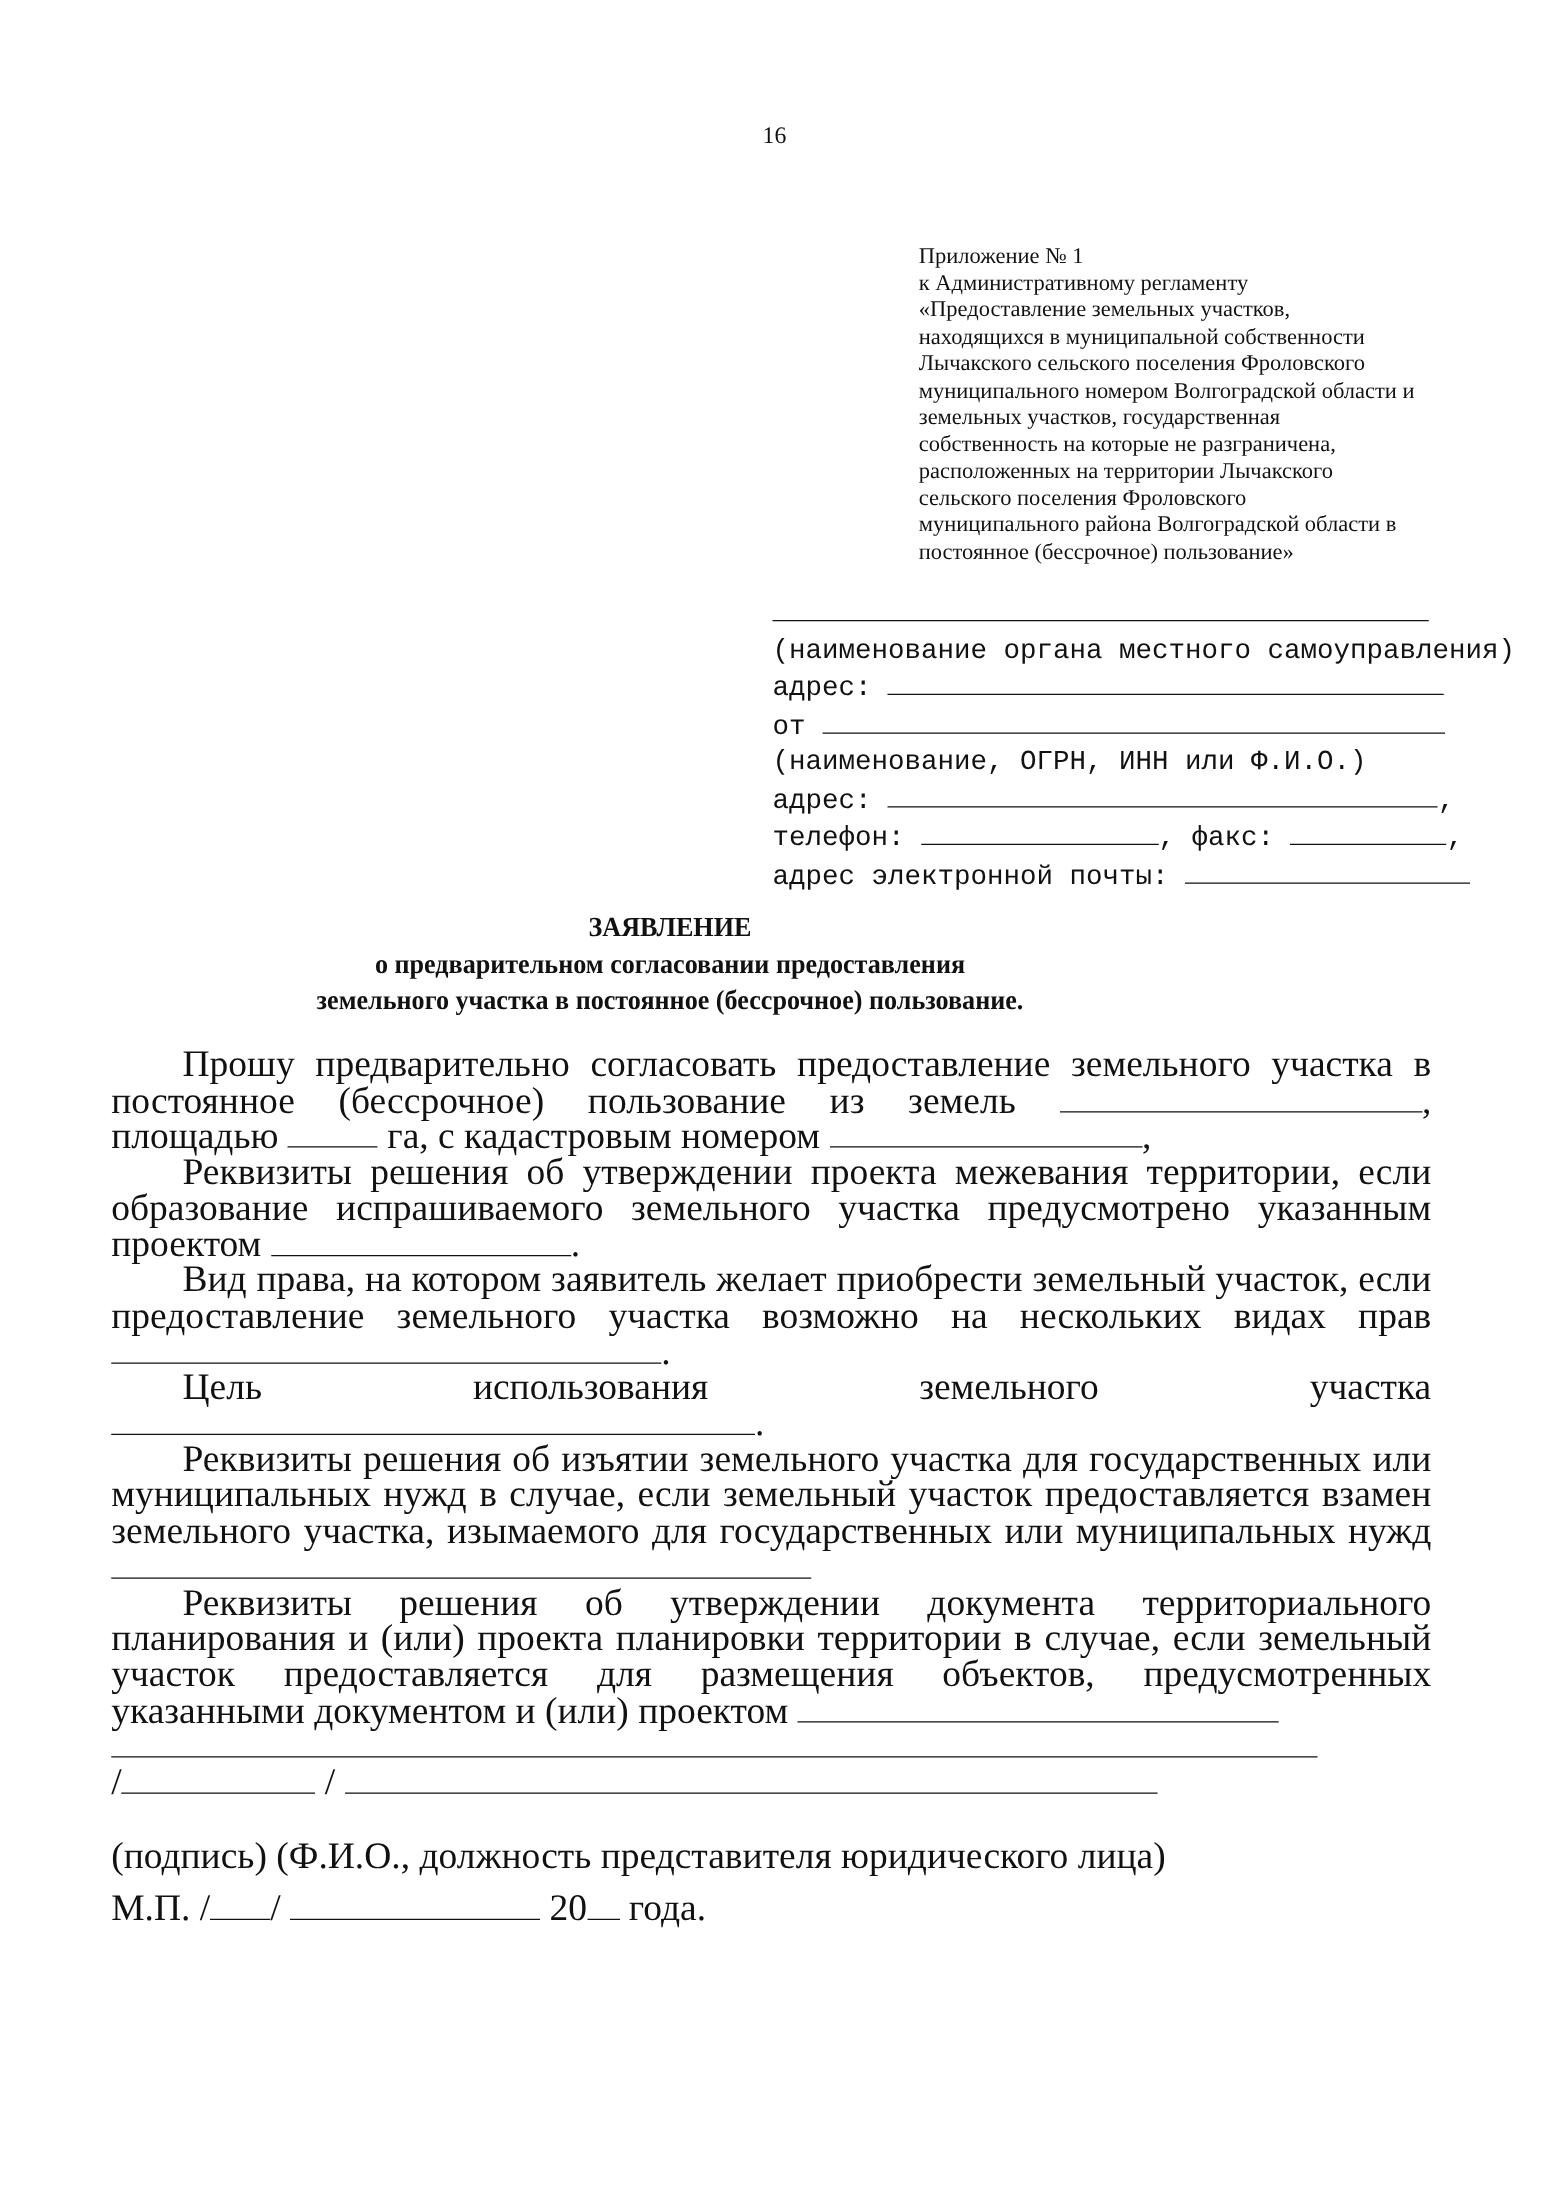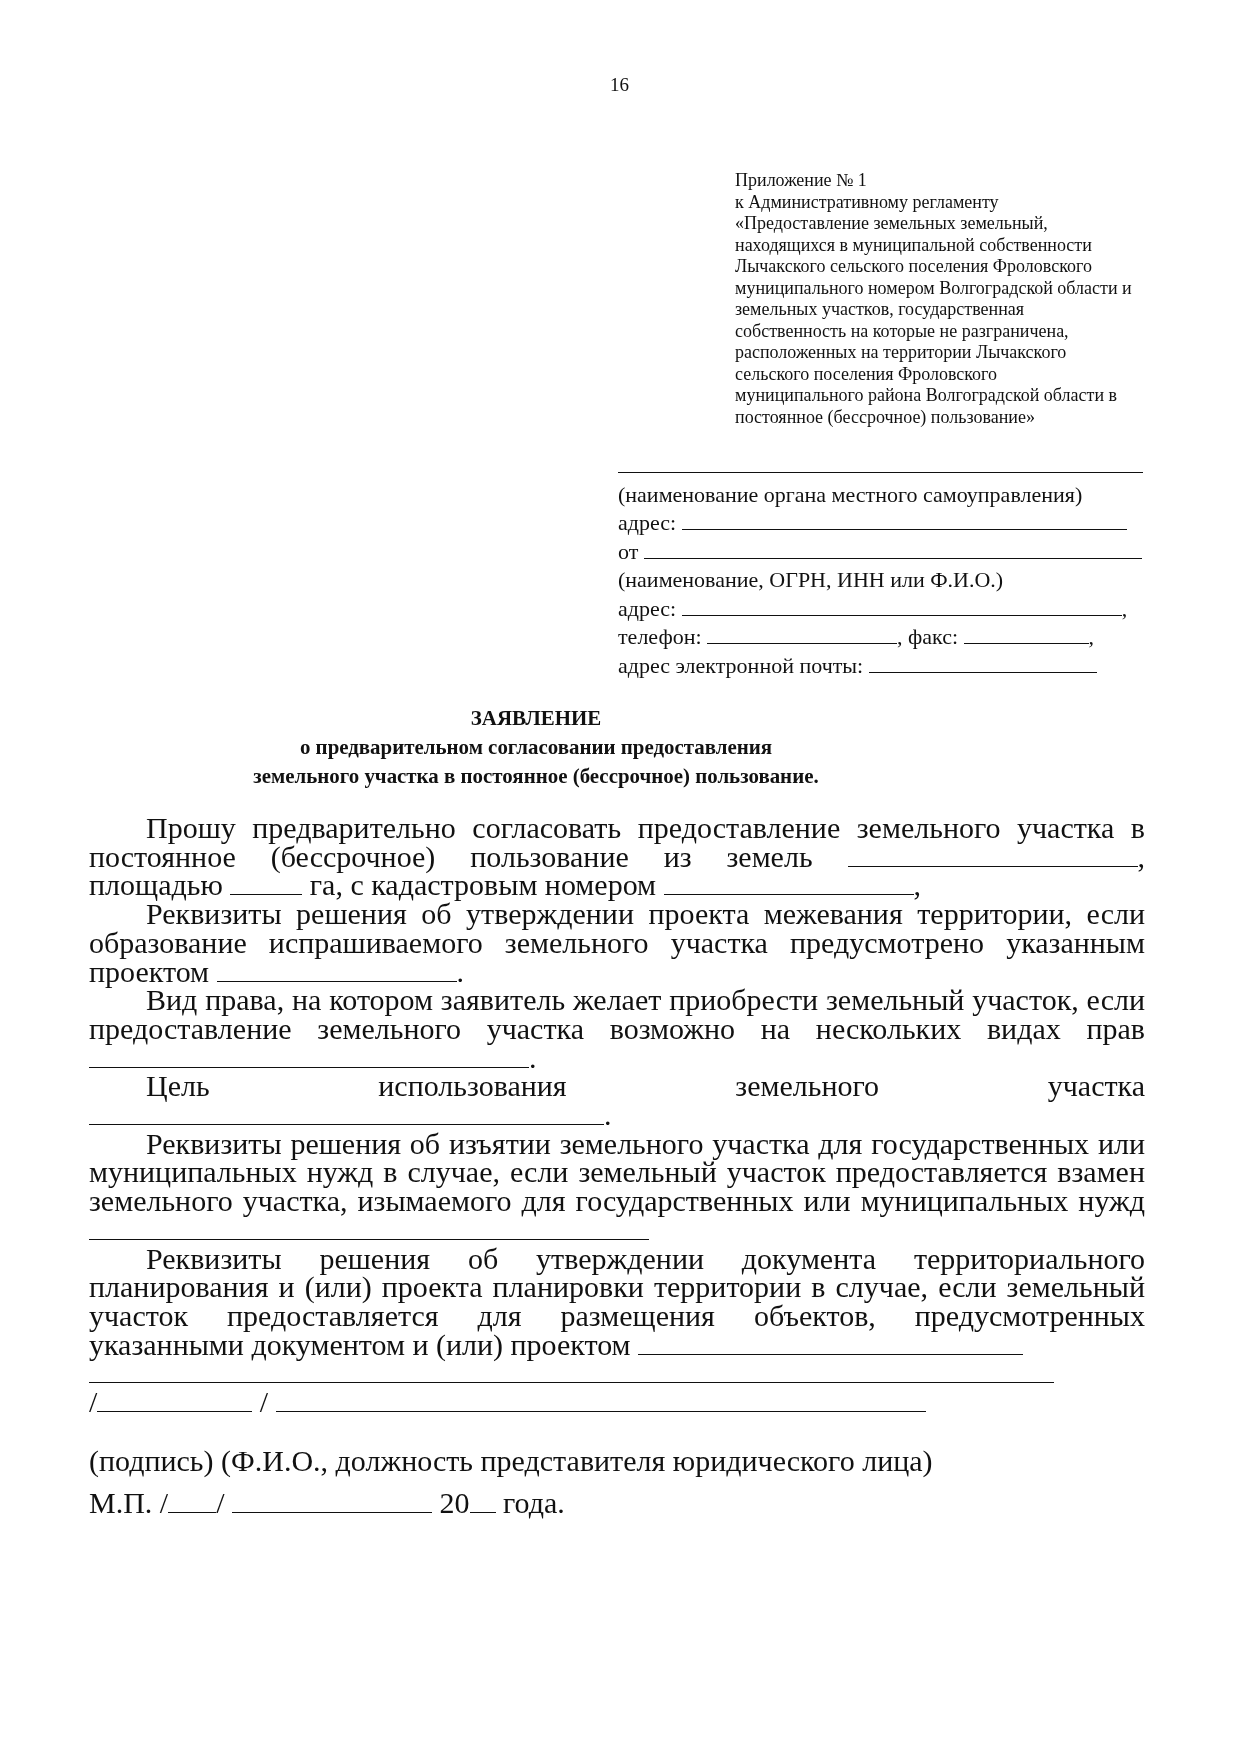--- a/index.html
+++ b/index.html
@@ -1,41 +1,41 @@
 <!DOCTYPE html>
 <html><head>
 <meta charset="utf-8">
 <style>
   html, body { margin: 0; padding: 0; background: #ffffff; }
   body {
     width: 1241px; height: 1754px; position: relative; overflow: hidden;
     font-family: "Liberation Serif", "DejaVu Serif", serif; color: #111;
   }
-  .abs { position: absolute; white-space: nowrap; }
+  .abs { position: absolute; white-space: nowrap; margin-top: 24px; }
   .page-num { top: 74px; left: 610px; font-size: 19px; }
   .appendix { top: 170px; left: 735px; font-size: 18px; line-height: 21.5px; }
   .appendix div { white-space: nowrap; }
-  .addr { left: 618px; font-size: 22px; line-height: 28.5px; }
+  .addr { left: 618px; font-size: 22px; line-height: 28.5px; font-family: Liberation Mono, monospace; }
   .uline { display: inline-block; border-bottom: 1.3px solid #111; height: 20px; vertical-align: baseline; }
   .title { left: 0; width: 1072px; text-align: center; font-weight: bold; font-size: 22px; line-height: 29px; top: 703px; }
   .title div { transform: scaleX(0.95); }
   .body { left: 89px; width: 1056px; font-size: 30px; line-height: 28.7px; top: 814px; }
   .p { text-align: justify; text-align-last: left; }
   .ind { text-indent: 57px; }
   .line { white-space: nowrap; }
 </style>
 </head>
 <body>
 
 <div class="abs page-num">16</div>
 
 <div class="abs appendix">
   <div>Приложение № 1</div>
   <div>к Административному регламенту</div>
-  <div>«Предоставление земельных земельный,</div>
+  <div>«Предоставление земельных участков,</div>
   <div>находящихся в муниципальной собственности</div>
   <div>Лычакского сельского поселения Фроловского</div>
   <div>муниципального номером Волгоградской области и</div>
   <div>земельных участков, государственная</div>
   <div>собственность на которые не разграничена,</div>
   <div>расположенных на территории Лычакского</div>
   <div>сельского поселения Фроловского</div>
   <div>муниципального района Волгоградской области в</div>
   <div>постоянное (бессрочное) пользование»</div>
 </div>

